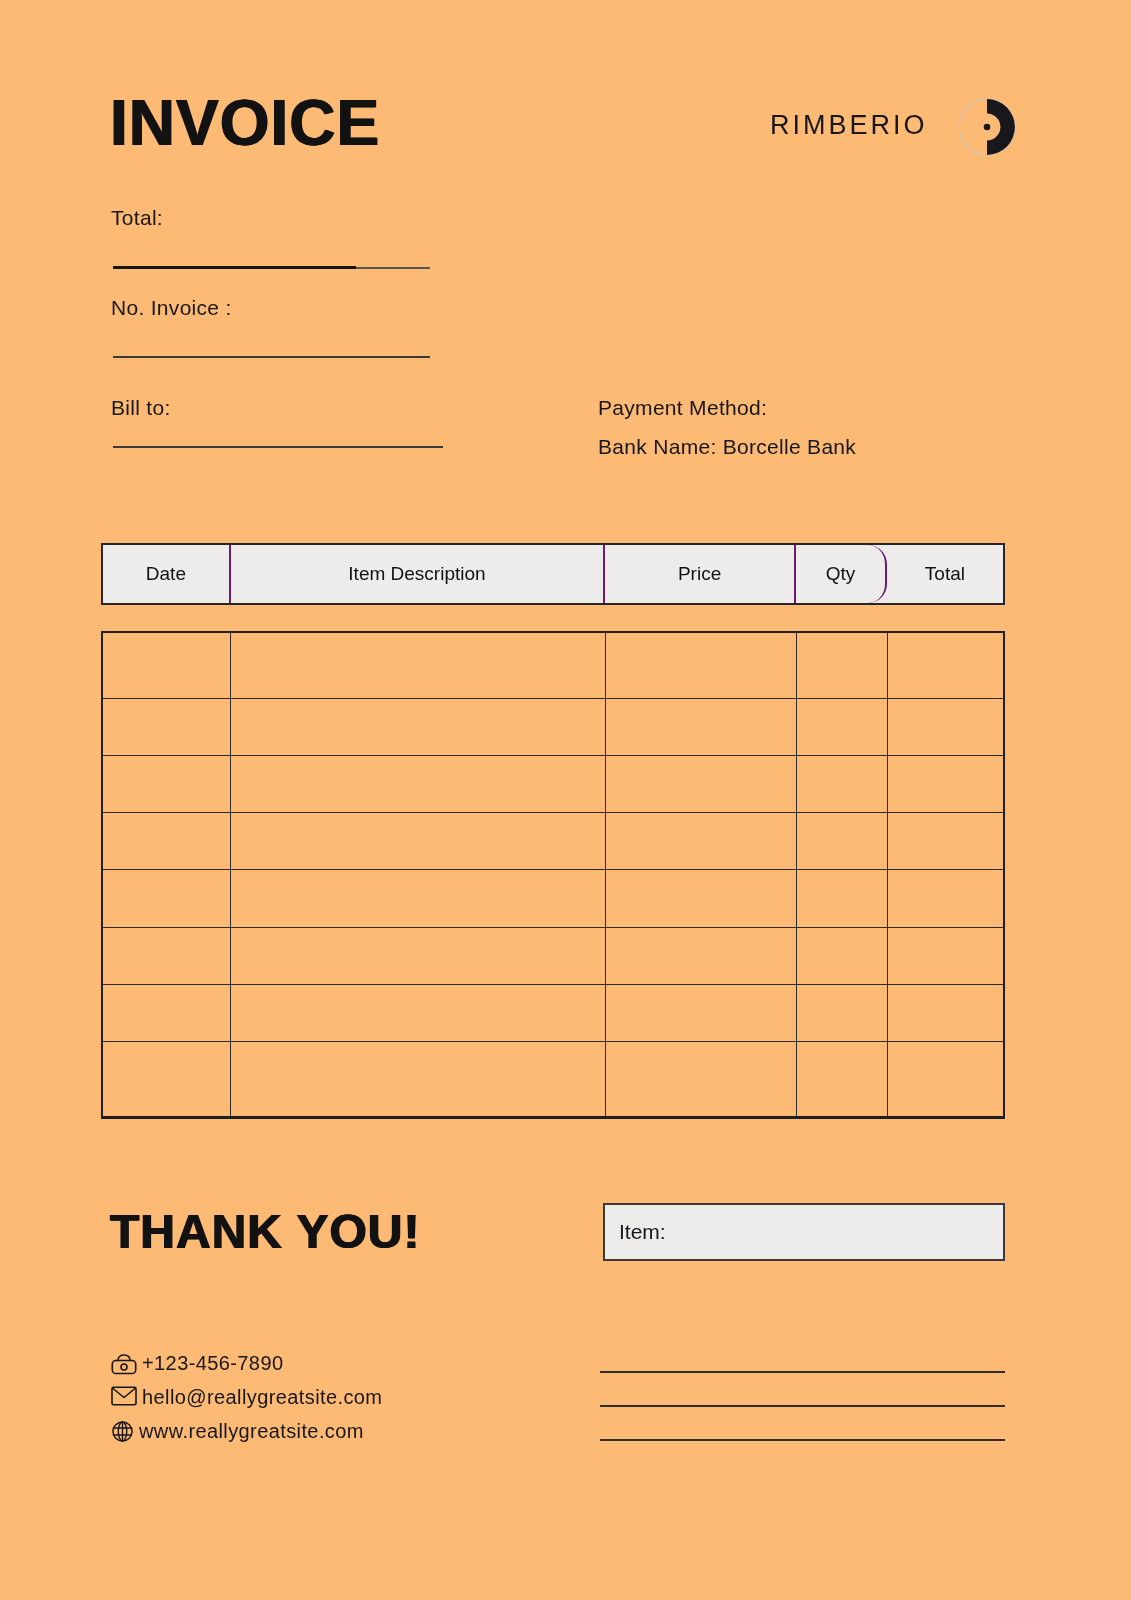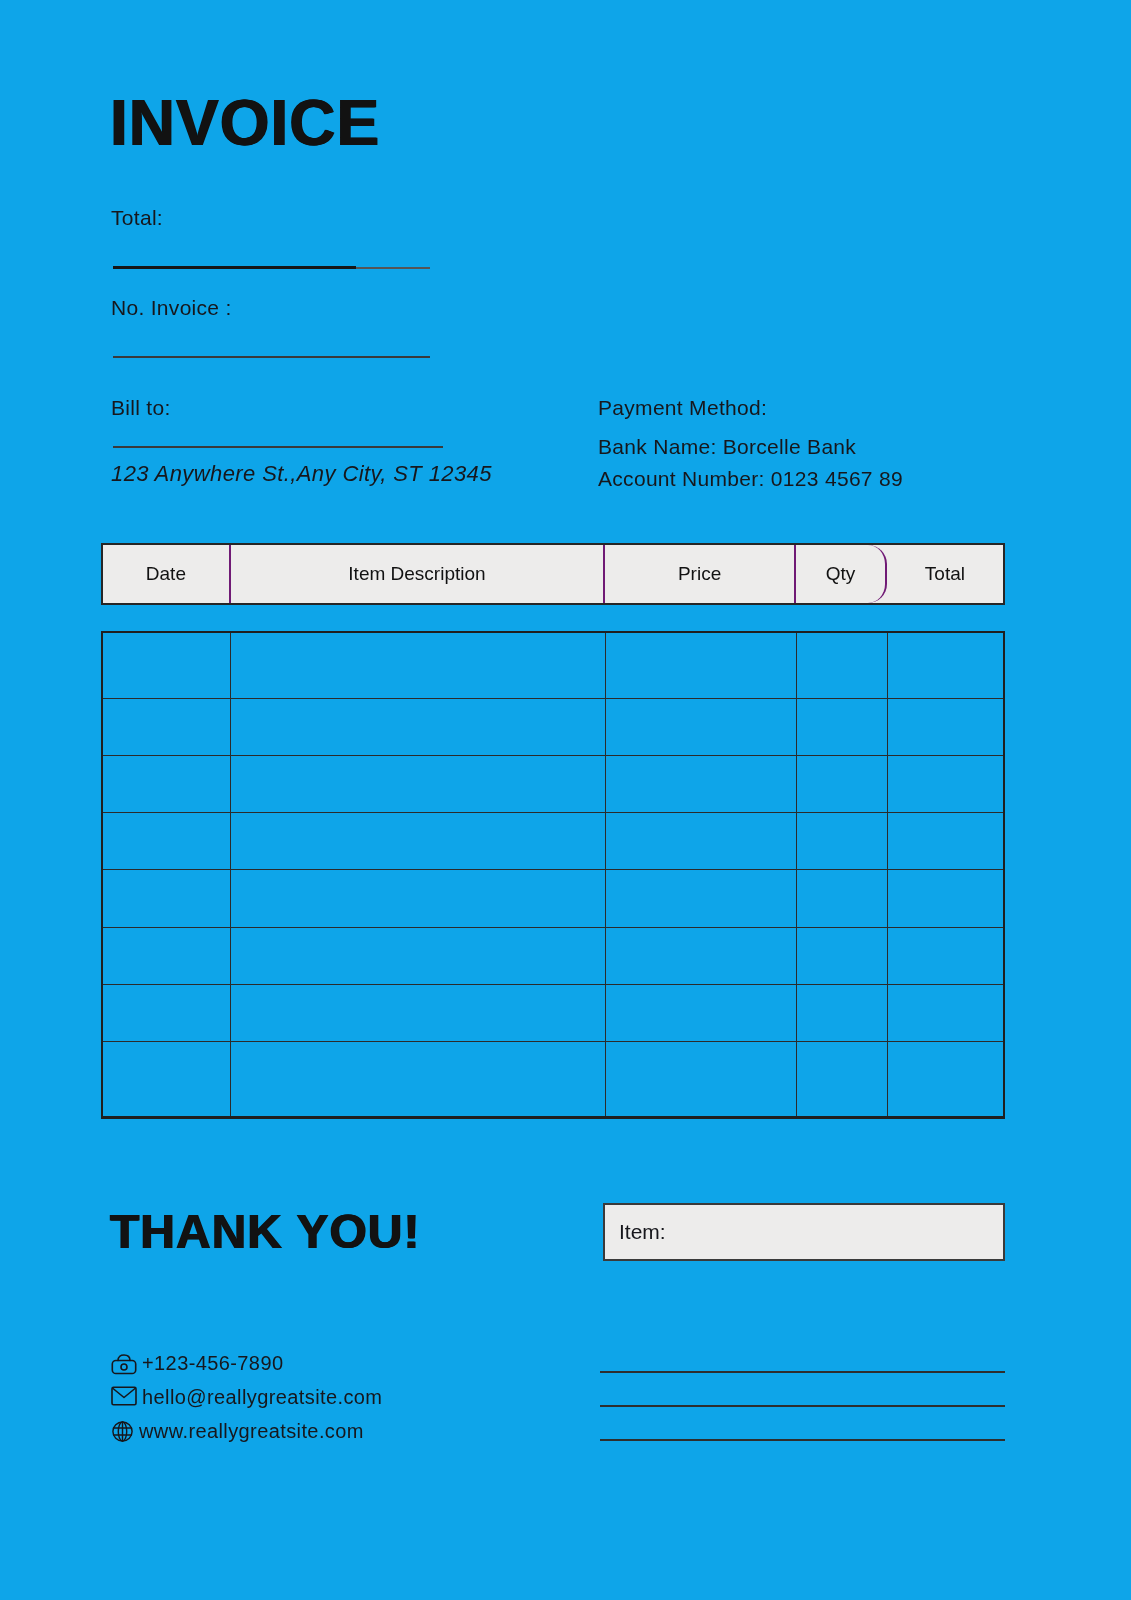--- a/index.html
+++ b/index.html
@@ -1,19 +1,19 @@
 <!DOCTYPE html>
 <html><head>
 <meta charset="utf-8">
 <style>
   html,body{margin:0;padding:0;background:#ffffff;}
   .page{
     position:relative;
     width:1131px;height:1600px;
-    background:#0ea5e9;
+    background:#fdba74;
     font-family:"Liberation Sans",sans-serif;
     color:#1a1a1a;
     overflow:hidden;
   }
   
   .invoice-title{
     position:absolute;left:110px;top:86px;
     font-size:64px;font-weight:900;letter-spacing:1px;
     color:#121212;
     text-shadow:0.8px 0 #121212,-0.8px 0 #121212;
@@ -78,35 +78,43 @@
     display:flex;flex-direction:column;gap:32px;}
   .sig-line{height:2px;background:#2e2e2e;}
 </style>
 </head>
 <body>
 
 <div class="page">
 
   <div class="invoice-title">INVOICE</div>
 
+  <div class="brand">
+    <span class="brand-name">RIMBERIO</span>
+    <span class="brand-logo">
+      <svg width="62" height="62" viewBox="0 0 60 60">
+        <circle cx="30" cy="30" r="27" fill="none" stroke="#c8c8c8" stroke-width="1"></circle>
+        <path d="M30,3 A27,27 0 0 1 30,57 L30,43 A13,13 0 0 0 30,17 Z" fill="#17171c"></path>
+        <circle cx="30" cy="30" r="3.2" fill="#17171c"></circle>
+      </svg>
+    </span>
+  </div>
 
   <div class="label" style="left:111px;top:206px;">Total:</div>
   <div class="rule" style="left:113px;top:267px;width:317px;height:1.5px;background:#555;"></div>
   <div class="rule-thick" style="left:113px;top:266px;width:243px;"></div>
 
   <div class="label" style="left:111px;top:296px;">No. Invoice :</div>
   <div class="rule" style="left:113px;top:356px;width:317px;"></div>
 
   <div class="label" style="left:111px;top:396px;">Bill to:</div>
   <div class="rule" style="left:113px;top:446px;width:330px;"></div>
-  <div class="address">123 Anywhere St.,Any City, ST 12345</div>
 
   <div class="payment-line" style="top:396px;">Payment Method:</div>
   <div class="payment-line" style="top:435px;">Bank Name: Borcelle Bank</div>
-  <div class="payment-line" style="top:467px;">Account Number: 0123 4567 89</div>
 
   <div class="items-header">
     <div class="hcell w-date">Date</div>
     <div class="hcell w-desc">Item Description</div>
     <div class="hcell w-price">Price</div>
     <div class="hcell w-qty">Qty</div>
     <div class="hcell w-total">Total</div>
   </div>
 
   <table class="items-body">

